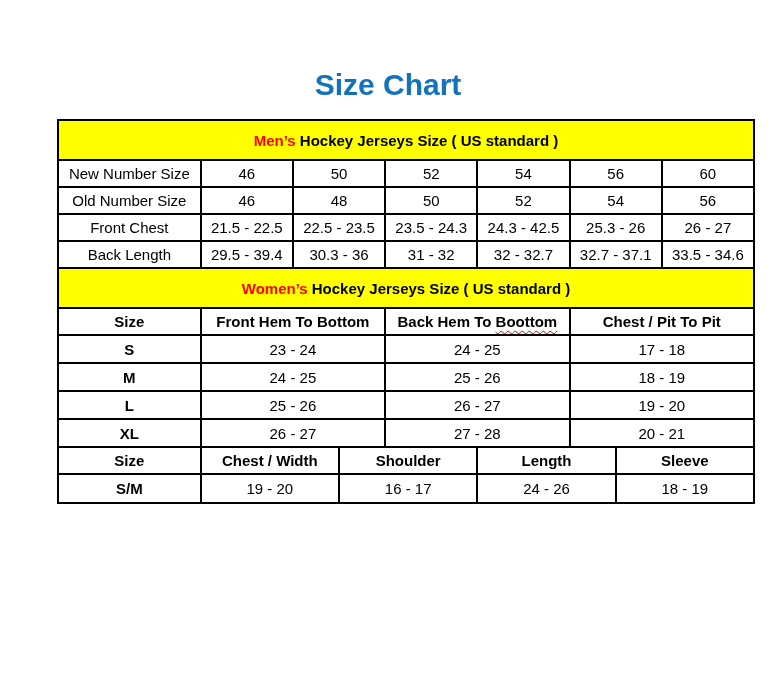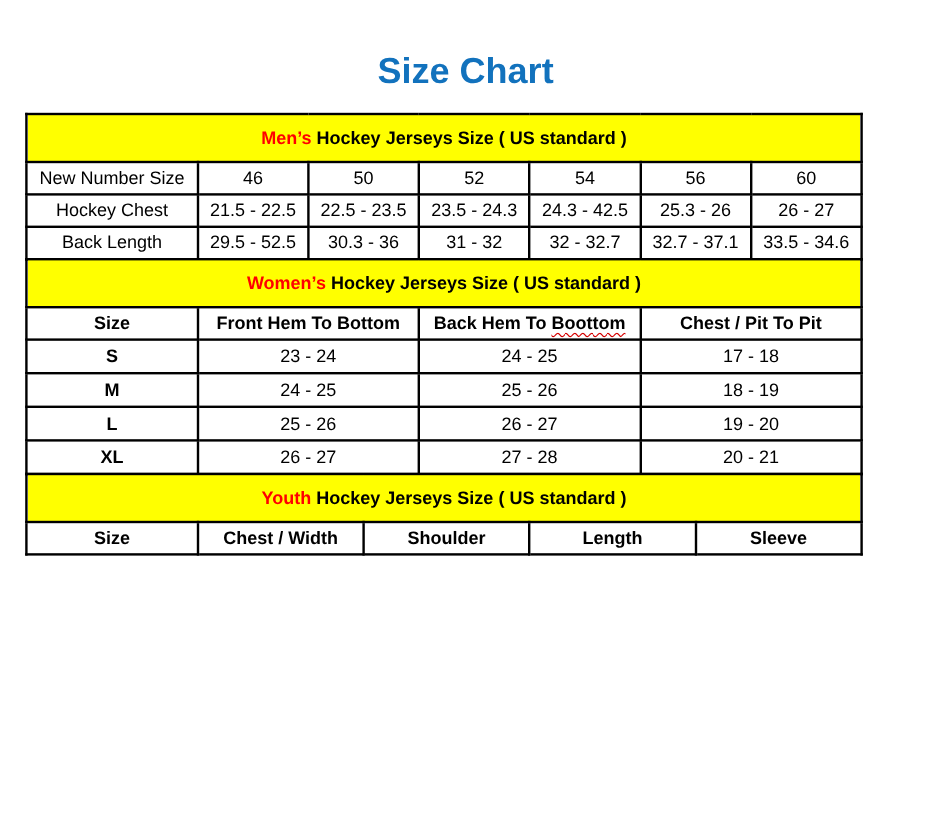--- a/index.html
+++ b/index.html
@@ -10,30 +10,30 @@
   }
   .page {
     position: relative;
     width: 776px;
     height: 692px;
     background: #ffffff;
     overflow: hidden;
   }
   .page-title {
     margin: 0;
-    padding-top: 43px;
+    padding-top: 68px;
     padding-bottom: 17px;
     text-align: center;
     font-size: 30px;
     font-weight: bold;
     color: #1272bd;
     letter-spacing: 0px;
   }
   .chart-wrap {
-    margin-left: 21px;
+    margin-left: 57px;
     width: 698px;
   }
   table.size-table {
     border-collapse: collapse;
     table-layout: fixed;
     width: 698px;
   }
   table.size-table + table.size-table {
     margin-top: -2px;
     border-radius: 11px;
@@ -100,31 +100,40 @@
         <tr>
           <td class="row-label">New Number Size</td>
           <td>46</td>
           <td>50</td>
           <td>52</td>
           <td>54</td>
           <td>56</td>
           <td>60</td>
         </tr>
         <tr>
-          <td class="row-label">Hockey Chest</td>
+          <td class="row-label">Old Number Size</td>
+          <td>46</td>
+          <td>48</td>
+          <td>50</td>
+          <td>52</td>
+          <td>54</td>
+          <td>56</td>
+        </tr>
+        <tr>
+          <td class="row-label">Front Chest</td>
           <td>21.5 - 22.5</td>
           <td>22.5 - 23.5</td>
           <td>23.5 - 24.3</td>
           <td>24.3 - 42.5</td>
           <td>25.3 - 26</td>
           <td>26 - 27</td>
         </tr>
         <tr>
           <td class="row-label">Back Length</td>
-          <td>29.5 - 52.5</td>
+          <td>29.5 - 39.4</td>
           <td>30.3 - 36</td>
           <td>31 - 32</td>
           <td>32 - 32.7</td>
           <td>32.7 - 37.1</td>
           <td>33.5 - 34.6</td>
         </tr>
       </tbody>
     </table>
 
     <table class="size-table womens">
@@ -175,29 +184,33 @@
 
     <table class="size-table youth">
       <colgroup>
         <col style="width:20.5%">
           <col style="width:19.875%">
           <col style="width:19.875%">
           <col style="width:19.875%">
           <col style="width:19.875%">
       </colgroup>
       <thead>
-        <tr>
-          <th colspan="5" class="section-header"><span class="hl">Youth</span> <span>Hockey Jerseys Size ( US standard )</span></th>
-        </tr>
         <tr class="cols-row">
           <th>Size</th>
           <th>Chest / Width</th>
           <th>Shoulder</th>
           <th>Length</th>
           <th>Sleeve</th>
         </tr>
       </thead>
       <tbody>
+        <tr>
+          <td class="row-label">S/M</td>
+          <td>19 - 20</td>
+          <td>16 - 17</td>
+          <td>24 - 26</td>
+          <td>18 - 19</td>
+        </tr>
       </tbody>
     </table>
 
   </div>
 </div>
 
 </body></html>

